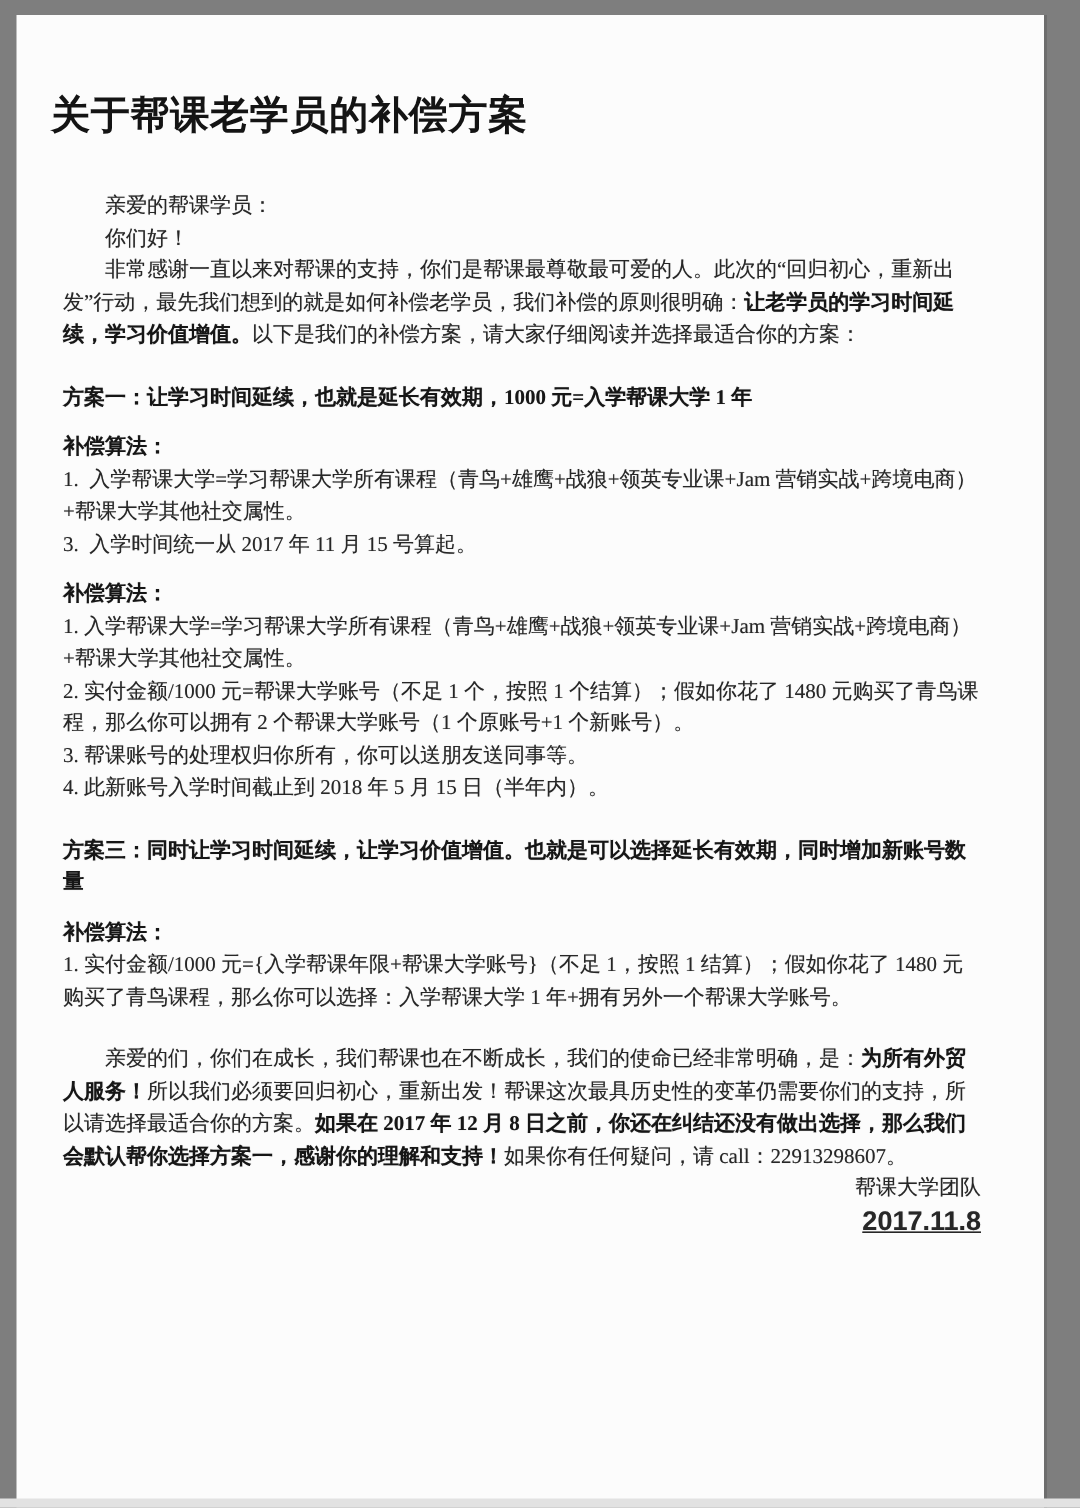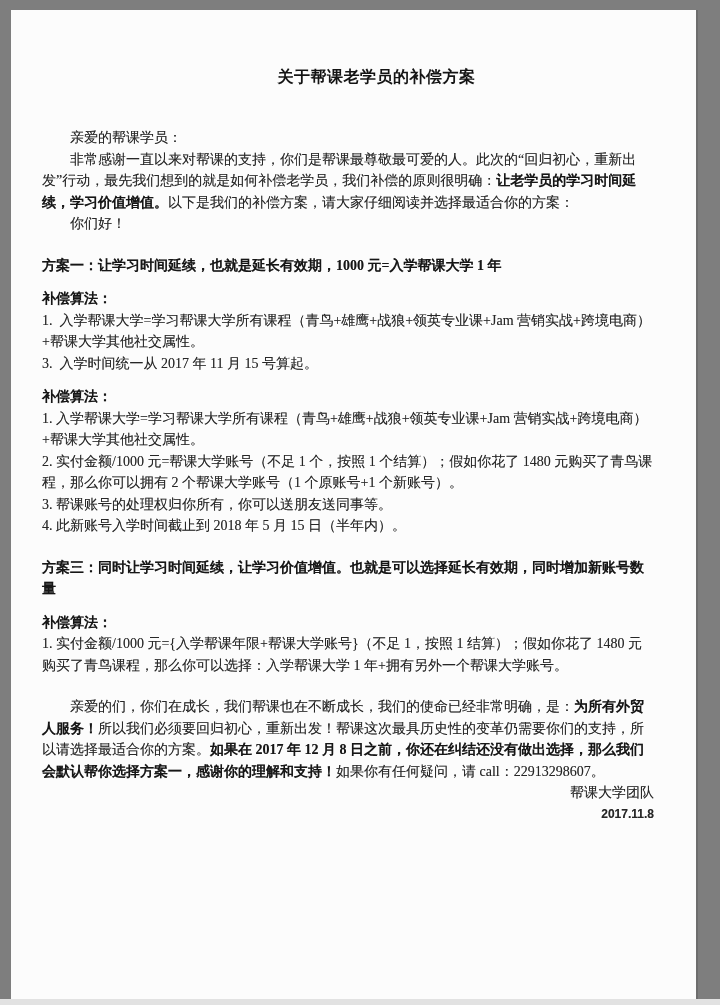--- a/index.html
+++ b/index.html
@@ -33,23 +33,23 @@
     position: absolute;
     left: 0;
     bottom: 0;
     width: 720px;
     height: 6px;
     background: #e2e2e2;
     z-index: 5;
   }
   .doc-title {
     margin: 52px 0 4px 0;
-    text-align: center;
+    text-align: left;
     transform: translateX(23px);
-    font-size: 16px;
+    font-size: 26px;
     font-weight: bold;
     letter-spacing: 0.5px;
     color: #141414;
     line-height: 30px;
   }
   .content {
     margin: 35px 0 0 31px;
     width: 612px;
     font-size: 14px;
     line-height: 21.5px;
@@ -62,37 +62,38 @@
   }
   .indent { text-indent: 2em; }
   .bold, .heading { font-weight: bold; color: #161616; }
   .mt12 { margin-top: 12px; }
   .mt20 { margin-top: 20px; }
   .mt27 { margin-top: 27px; }
   .right { text-align: right; }
   .sign-date {
     font-family: "Liberation Sans", sans-serif;
     font-weight: bold;
-    font-size: 12px;
+    font-size: 18px;
+    text-decoration: underline;
   }
 </style>
 </head>
 <body>
 
 <div class="stage">
   <div class="paper">
 
     <h1 class="doc-title">关于帮课老学员的补偿方案</h1>
 
     <div class="content">
 
       <p class="para indent">亲爱的帮课学员：</p>
+      <p class="para indent">你们好！</p>
+
       <p class="para indent"><span>非常感谢一直以来对帮课的支持，你们是帮课最尊敬最可爱的人。此次的“回归初心，重新出发”行动，最先我们想到的就是如何补偿老学员，我们补偿的原则很明确：</span><span class="bold">让老学员的学习时间延续，学习价值增值。</span><span>以下是我们的补偿方案，请大家仔细阅读并选择最适合你的方案：</span></p>
-
-      <p class="para indent">你们好！</p>
 
       <p class="para heading mt20">方案一：让学习时间延续，也就是延长有效期，1000 元=入学帮课大学 1 年</p>
       <p class="para heading mt12">补偿算法：</p>
       <p class="para">1.  入学帮课大学=学习帮课大学所有课程（青鸟+雄鹰+战狼+领英专业课+Jam 营销实战+跨境电商）+帮课大学其他社交属性。</p>
       <p class="para">3.  入学时间统一从 2017 年 11 月 15 号算起。</p>
 
       <p class="para heading mt12">补偿算法：</p>
       <p class="para">1. 入学帮课大学=学习帮课大学所有课程（青鸟+雄鹰+战狼+领英专业课+Jam 营销实战+跨境电商）+帮课大学其他社交属性。</p>
       <p class="para">2. 实付金额/1000 元=帮课大学账号（不足 1 个，按照 1 个结算）；假如你花了 1480 元购买了青鸟课程，那么你可以拥有 2 个帮课大学账号（1 个原账号+1 个新账号）。</p>
       <p class="para">3. 帮课账号的处理权归你所有，你可以送朋友送同事等。</p>

